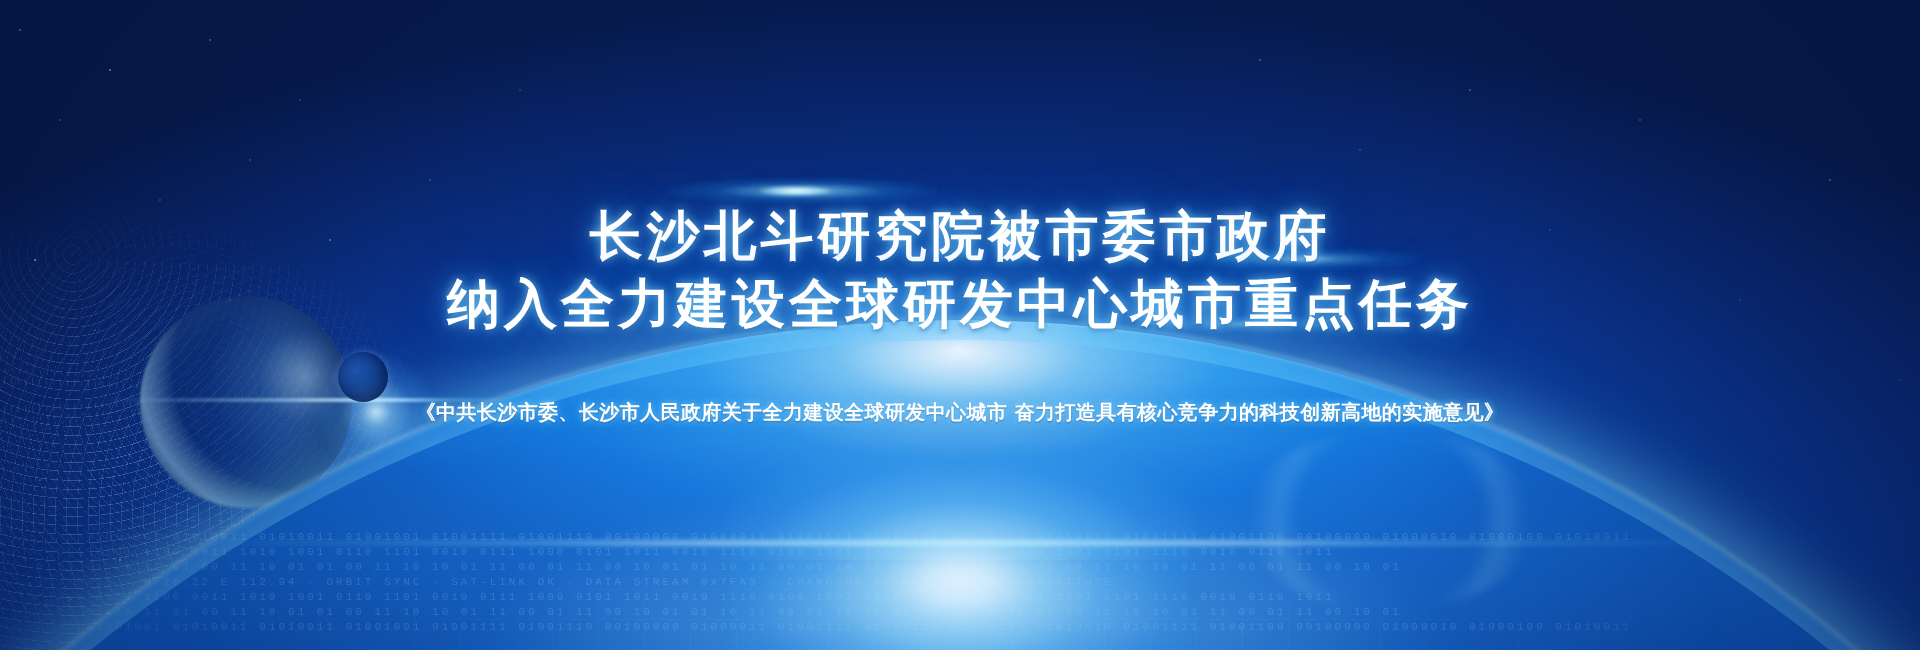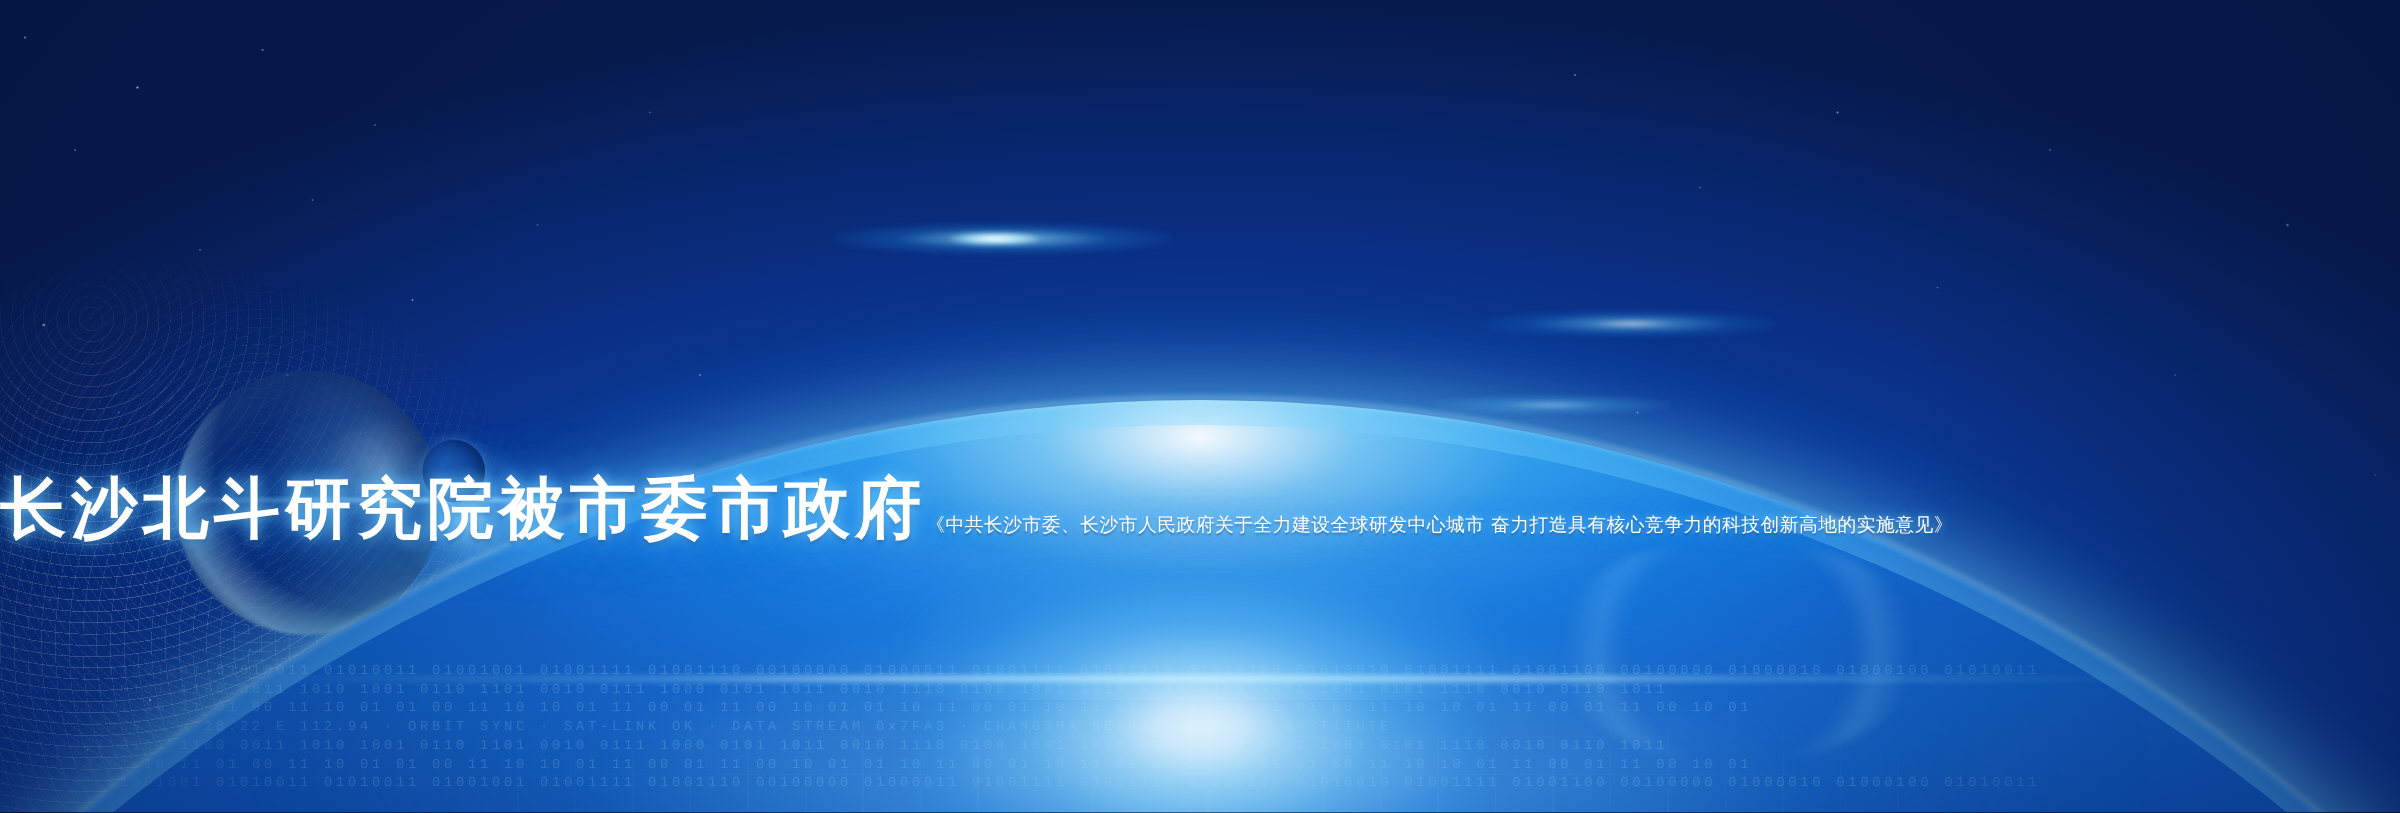--- a/index.html
+++ b/index.html
@@ -304,21 +304,21 @@
   }
 
   
   .content {
     position: absolute;
     left: 0;
     top: 0;
     width: 1920px;
     height: 650px;
     display: flex;
-    flex-direction: row;
+    flex-direction: column;
     align-items: center;
     justify-content: flex-start;
     padding-top: 166px;
     box-sizing: border-box;
   }
 
   .title {
     font-family: "DejaVu Sans", "Liberation Sans", sans-serif;
     font-weight: bold;
     font-size: 53px;
@@ -334,22 +334,22 @@
     white-space: nowrap;
   }
   .title-line { display: block; }
 
   .subtitles {
     margin-top: 24px;
     text-align: center;
   }
   .subtitle {
     font-family: "DejaVu Sans", "Liberation Sans", sans-serif;
-    font-weight: normal;
-    font-size: 15px;
+    font-weight: bold;
+    font-size: 20px;
     line-height: 30px;
     letter-spacing: 0.4px;
     color: #ffffff;
     text-shadow:
       0 0 6px rgba(130,215,255,0.85),
       0 0 16px rgba(60,175,255,0.55),
       0 1px 2px rgba(6,30,90,0.55);
     white-space: nowrap;
   }
 </style>
@@ -396,19 +396,20 @@
   <div class="flare flare-a2"></div>
   <div class="flare flare-b"></div>
   <div class="flare flare-c"></div>
   <div class="flare flare-d"></div>
 
   <div class="vignette"></div>
 
   <div class="content">
     <h1 class="title">
       <span class="title-line">长沙北斗研究院被市委市政府</span>
+      <span class="title-line">纳入全力建设全球研发中心城市重点任务</span>
     </h1>
     <div class="subtitles">
       <div class="subtitle">《中共长沙市委、长沙市人民政府关于全力建设全球研发中心城市 奋力打造具有核心竞争力的科技创新高地的实施意见》</div>
     </div>
   </div>
 
 </div>
 
 </body></html>

